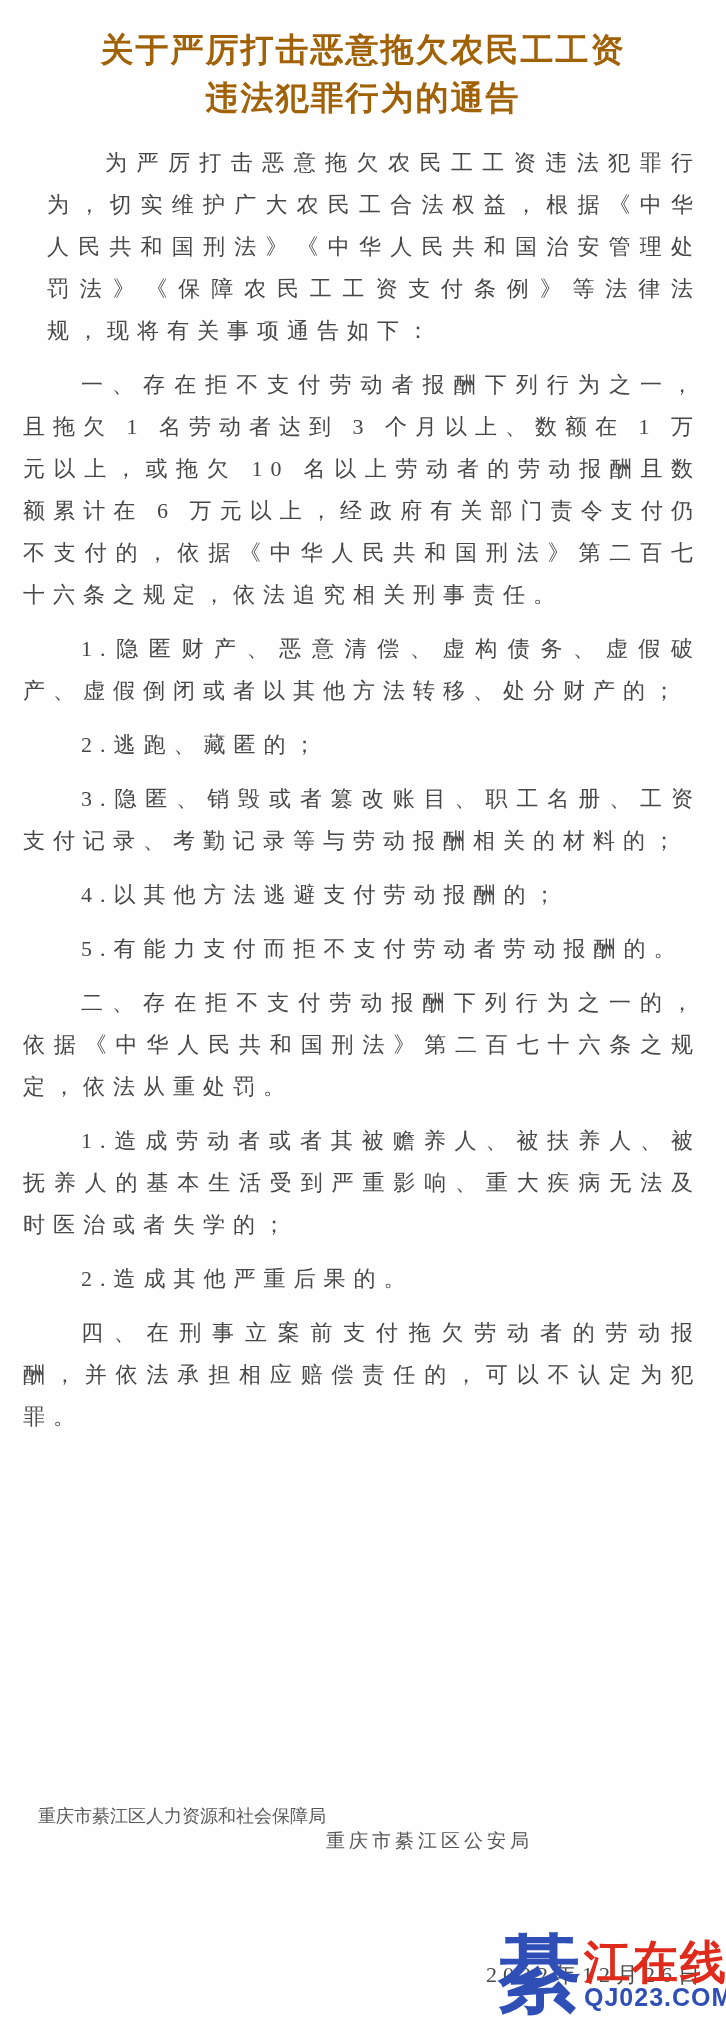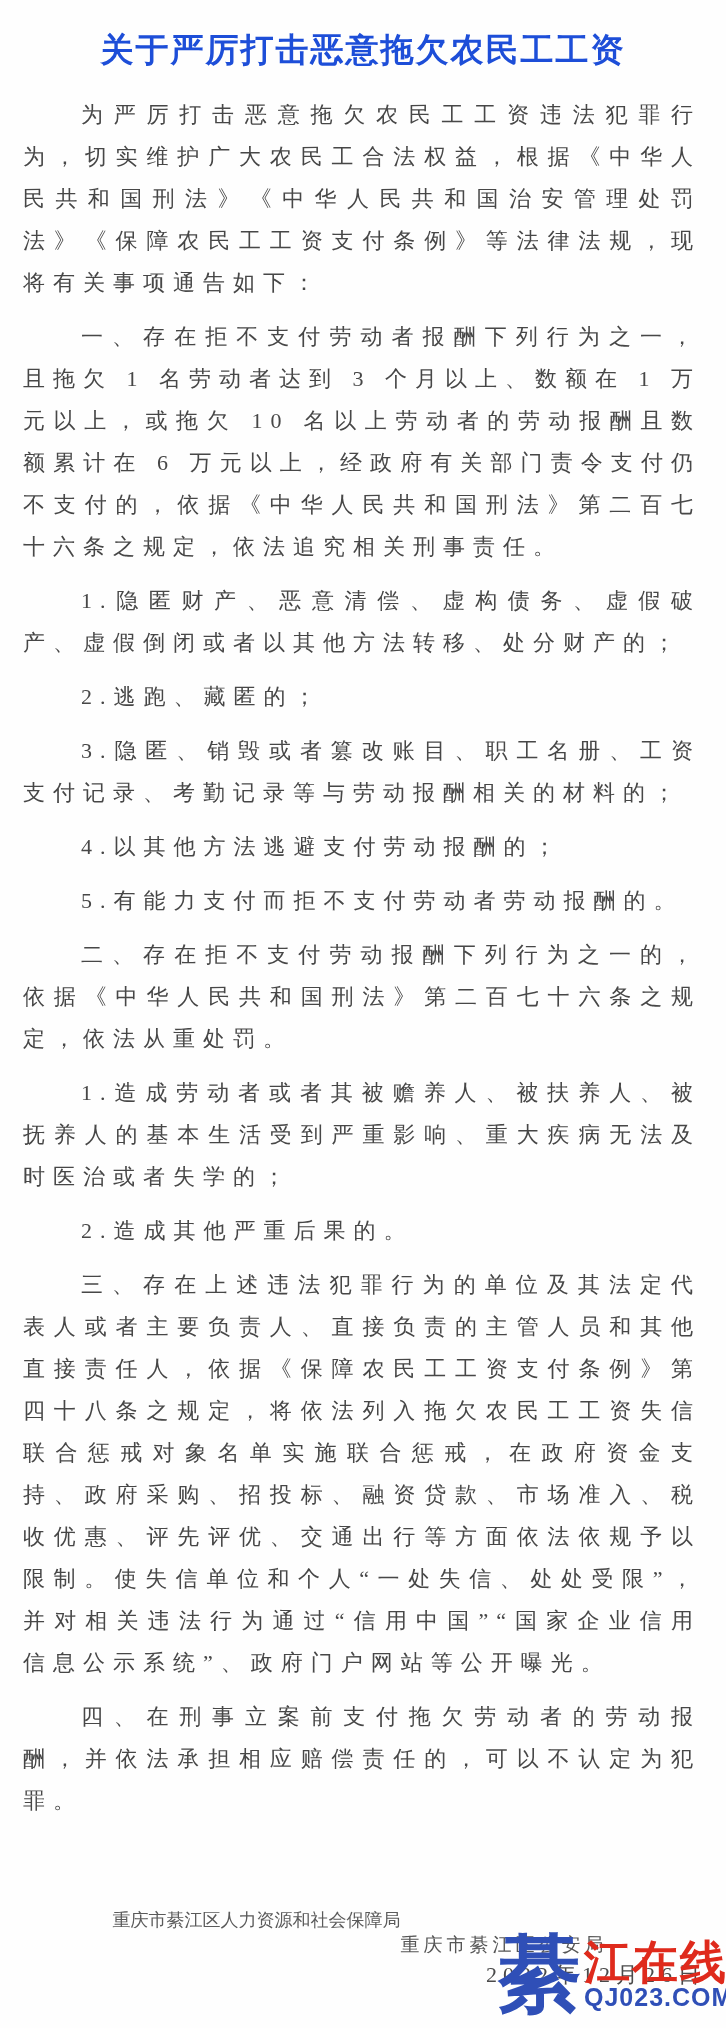--- a/index.html
+++ b/index.html
@@ -12,43 +12,43 @@
     background: #fefefe;
     font-family: "Liberation Serif", "DejaVu Serif", serif;
   }
   .title {
     padding-top: 26px;
     text-align: center;
     font-size: 33px;
     font-weight: bold;
     line-height: 48px;
     letter-spacing: 2px;
-    color: #1d4ed8;
+    color: #a16207;
   }
   .content {
     padding: 20px 25px 0 23px;
   }
   .content p {
     font-size: 22px;
     color: #474747;
     line-height: 42px;
     letter-spacing: 8px;
     text-align: justify;
     text-indent: 58px;
     margin-top: 12px;
     font-weight: normal;
   }
-  .content p.first { margin-top: 0; }
+  .content p.first { margin-top: 0; margin-left: 24px; }
   .signatures {
     position: absolute;
-    top: 1908px;
+    top: 1804px;
     left: 0;
     width: 726px;
     display: flex;
-    justify-content: center;
+    justify-content: flex-start;
     padding: 0 44px 0 38px;
   }
   .sig-left {
     font-size: 18px;
     color: #5a5a5a;
     letter-spacing: 0px;
   }
   .sig-right {
     font-size: 19px;
     color: #565656;
@@ -102,34 +102,34 @@
     white-space: nowrap;
   }
 </style>
 </head>
 <body>
 
 <div class="page">
 
   <h1 class="title">
     <div>关于严厉打击恶意拖欠农民工工资</div>
+    <div>违法犯罪行为的通告</div>
   </h1>
 
   <div class="content">
     <p class="first">为严厉打击恶意拖欠农民工工资违法犯罪行为，切实维护广大农民工合法权益，根据《中华人民共和国刑法》《中华人民共和国治安管理处罚法》《保障农民工工资支付条例》等法律法规，现将有关事项通告如下：</p>
     <p>一、存在拒不支付劳动者报酬下列行为之一，且拖欠 1 名劳动者达到 3 个月以上、数额在 1 万元以上，或拖欠 10 名以上劳动者的劳动报酬且数额累计在 6 万元以上，经政府有关部门责令支付仍不支付的，依据《中华人民共和国刑法》第二百七十六条之规定，依法追究相关刑事责任。</p>
     <p>1.隐匿财产、恶意清偿、虚构债务、虚假破产、虚假倒闭或者以其他方法转移、处分财产的；</p>
     <p>2.逃跑、藏匿的；</p>
     <p>3.隐匿、销毁或者篡改账目、职工名册、工资支付记录、考勤记录等与劳动报酬相关的材料的；</p>
     <p>4.以其他方法逃避支付劳动报酬的；</p>
     <p>5.有能力支付而拒不支付劳动者劳动报酬的。</p>
     <p>二、存在拒不支付劳动报酬下列行为之一的，依据《中华人民共和国刑法》第二百七十六条之规定，依法从重处罚。</p>
     <p>1.造成劳动者或者其被赡养人、被扶养人、被抚养人的基本生活受到严重影响、重大疾病无法及时医治或者失学的；</p>
     <p>2.造成其他严重后果的。</p>
-    <p>三、存在上述违法犯罪行为的单位及其法定代表人或者主要负责人、直接负责的主管人员和其他直接责任人，依据《保障农民工工资支付条例》第四十八条之规定，将依法列入拖欠农民工工资失信联合惩戒对象名单实施联合惩戒，在政府资金支持、政府采购、招投标、融资贷款、市场准入、税收优惠、评先评优、交通出行等方面依法依规予以限制。使失信单位和个人“一处失信、处处受限”，并对相关违法行为通过“信用中国”“国家企业信用信息公示系统”、政府门户网站等公开曝光。</p>
     <p>四、在刑事立案前支付拖欠劳动者的劳动报酬，并依法承担相应赔偿责任的，可以不认定为犯罪。</p>
   </div>
 
   <div class="signatures">
     <div class="sig-left">重庆市綦江区人力资源和社会保障局</div>
     <div class="sig-right">重庆市綦江区公安局</div>
   </div>
 
   <div class="date-line">2022年12月26日</div>
 

